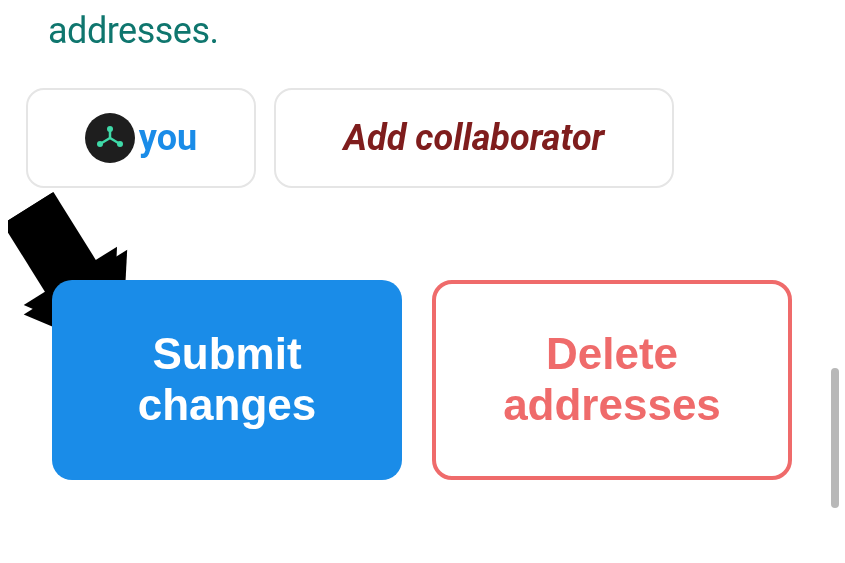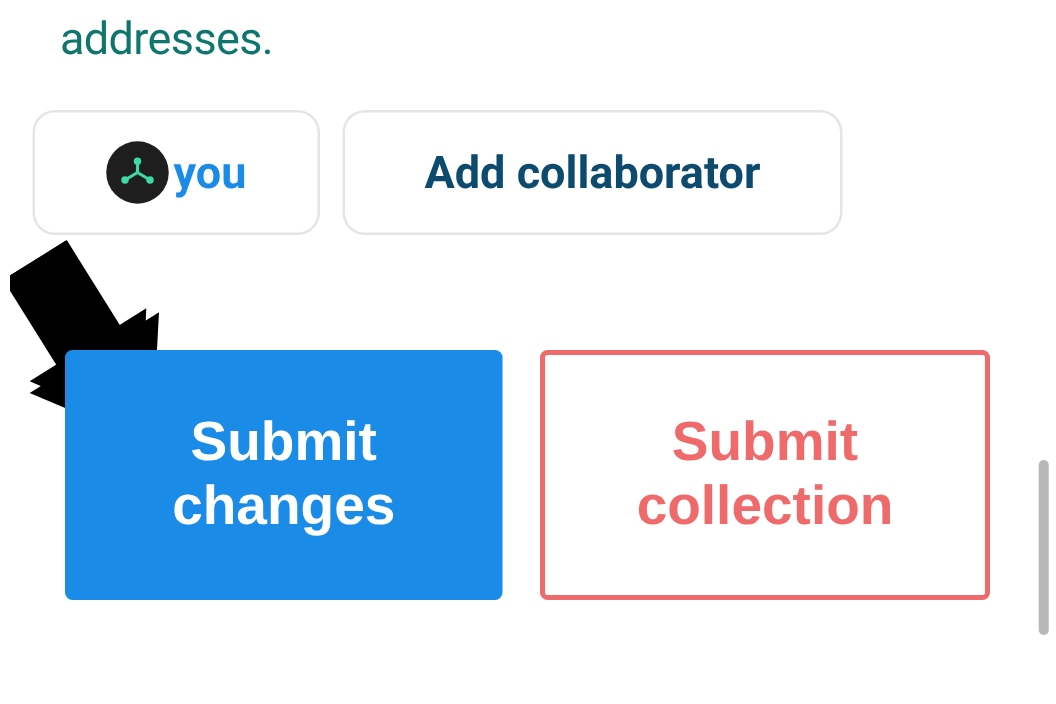--- a/index.html
+++ b/index.html
@@ -42,22 +42,23 @@
       gap: 4px;
       height: 100px;
       font-size: 36px;
       font-weight: 700;
     }
     .pill-you {
       color: #1a8ce8;
       min-width: 230px;
     }
     .pill-add {
-      color: #0c4a6e;
+      color: #7f1d1d;
       min-width: 400px;
+      font-style: italic;
     }
     .avatar-icon {
       width: 50px;
       height: 50px;
       border-radius: 50%;
       background: #1e1e1e;
       display: flex;
       align-items: center;
       justify-content: center;
       flex-shrink: 0;
@@ -75,21 +76,21 @@
       pointer-events: none;
     }
     .action-row {
       position: absolute;
       top: 280px;
       left: 52px;
       display: flex;
       gap: 30px;
     }
     .action-button {
-      border-radius: 6px;
+      border-radius: 20px;
       padding: 32px 40px;
       display: flex;
       align-items: center;
       justify-content: center;
       text-align: center;
       font-size: 44px;
       font-weight: 700;
       line-height: 1.15;
       height: 200px;
       width: 350px;
@@ -146,16 +147,16 @@
   <polygon points="35,0 95,0 95,90 35,90" fill="#000000" transform="rotate(-32 100 95)"></polygon>
   <polygon points="10,80 120,80 65,160" fill="#000000" transform="rotate(-32 100 95)"></polygon>
   <g transform="rotate(-32 100 95)">
     <rect x="38" y="0" width="56" height="95" fill="#000000"></rect>
     <polygon points="5,88 127,88 66,175" fill="#000000"></polygon>
   </g>
 </svg>
 
 <div class="action-row">
   <button class="action-button btn-submit">Submit changes</button>
-  <button class="action-button btn-delete">Submit collection</button>
+  <button class="action-button btn-delete">Delete addresses</button>
 </div>
 
 <div class="scrollbar-track"></div>
 
 </body></html>

